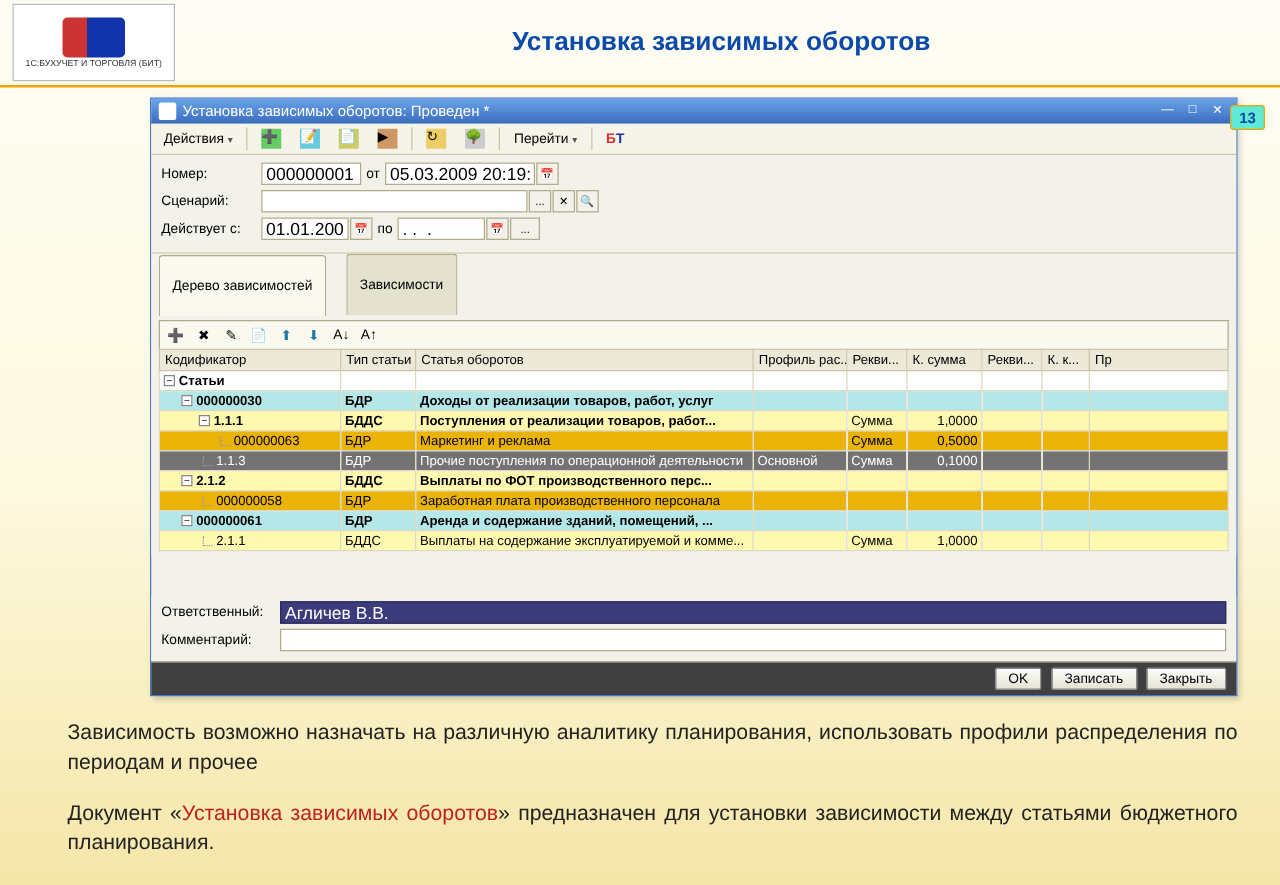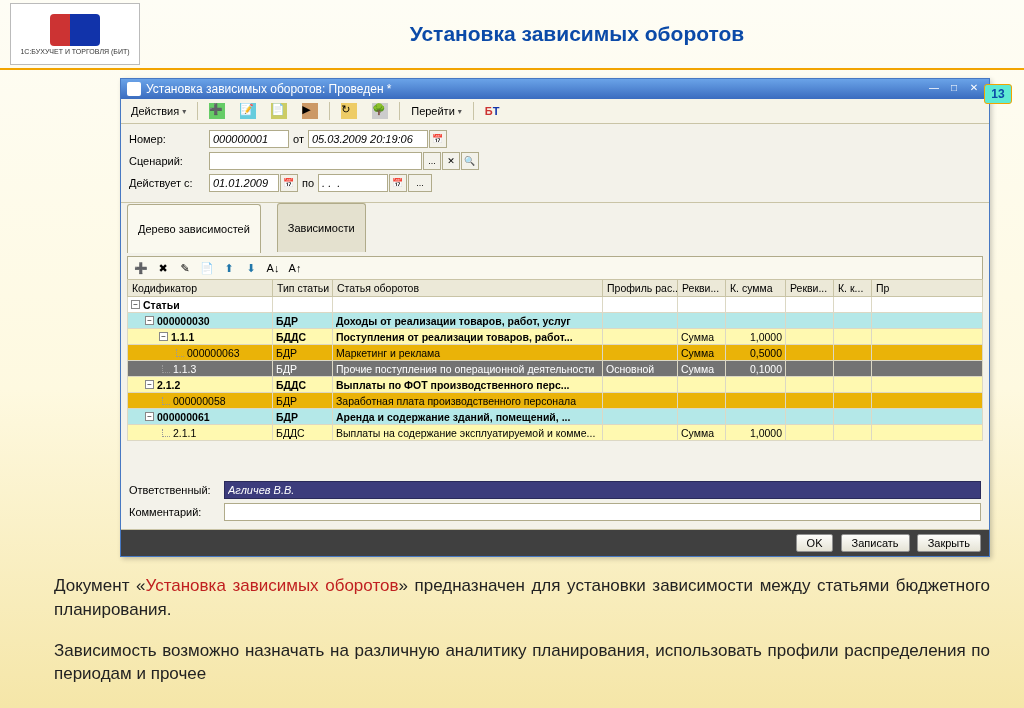--- a/index.html
+++ b/index.html
@@ -105,23 +105,22 @@
     padding: 6px 8px;
     border-bottom: 1px solid #c9c4a6;
   }
   .form-row { display: flex; align-items: center; margin-bottom: 4px; }
   .form-lbl { width: 80px; font-size: 11px; }
   .inp {
     height: 18px;
     border: 1px solid #b0ab8a;
     background: #fff;
     padding: 0 3px;
-    font-size: 11px;
+    font-size: 14px;
     font-family: inherit;
-    font-style: italic;
   }
   .inp-dark { background:#3c3c7c; color:#fff; border-color:#2a2a5a;}
   .mini-btn {
     height: 18px; width: 18px;
     border: 1px solid #b0ab8a;
     background: #f3f2ea;
     font-size: 9px; text-align: center; line-height: 16px;
     cursor: pointer; margin-left: 1px;
   }
   .tabs {
@@ -501,17 +500,17 @@
   </div>
 
   <div class="btn-row">
     <button class="btn">OK</button>
     <button class="btn">Записать</button>
     <button class="btn">Закрыть</button>
   </div>
 </div>
 
 <div class="desc">
+  <p>Зависимость возможно назначать на различную аналитику планирования, использовать профили распределения по периодам и прочее</p>
   <p>
     <span>Документ «</span><span class="hl">Установка зависимых оборотов</span><span>» предназначен для установки зависимости между статьями бюджетного планирования.</span>
   </p>
-  <p>Зависимость возможно назначать на различную аналитику планирования, использовать профили распределения по периодам и прочее</p>
 </div>
 
 </body></html>

